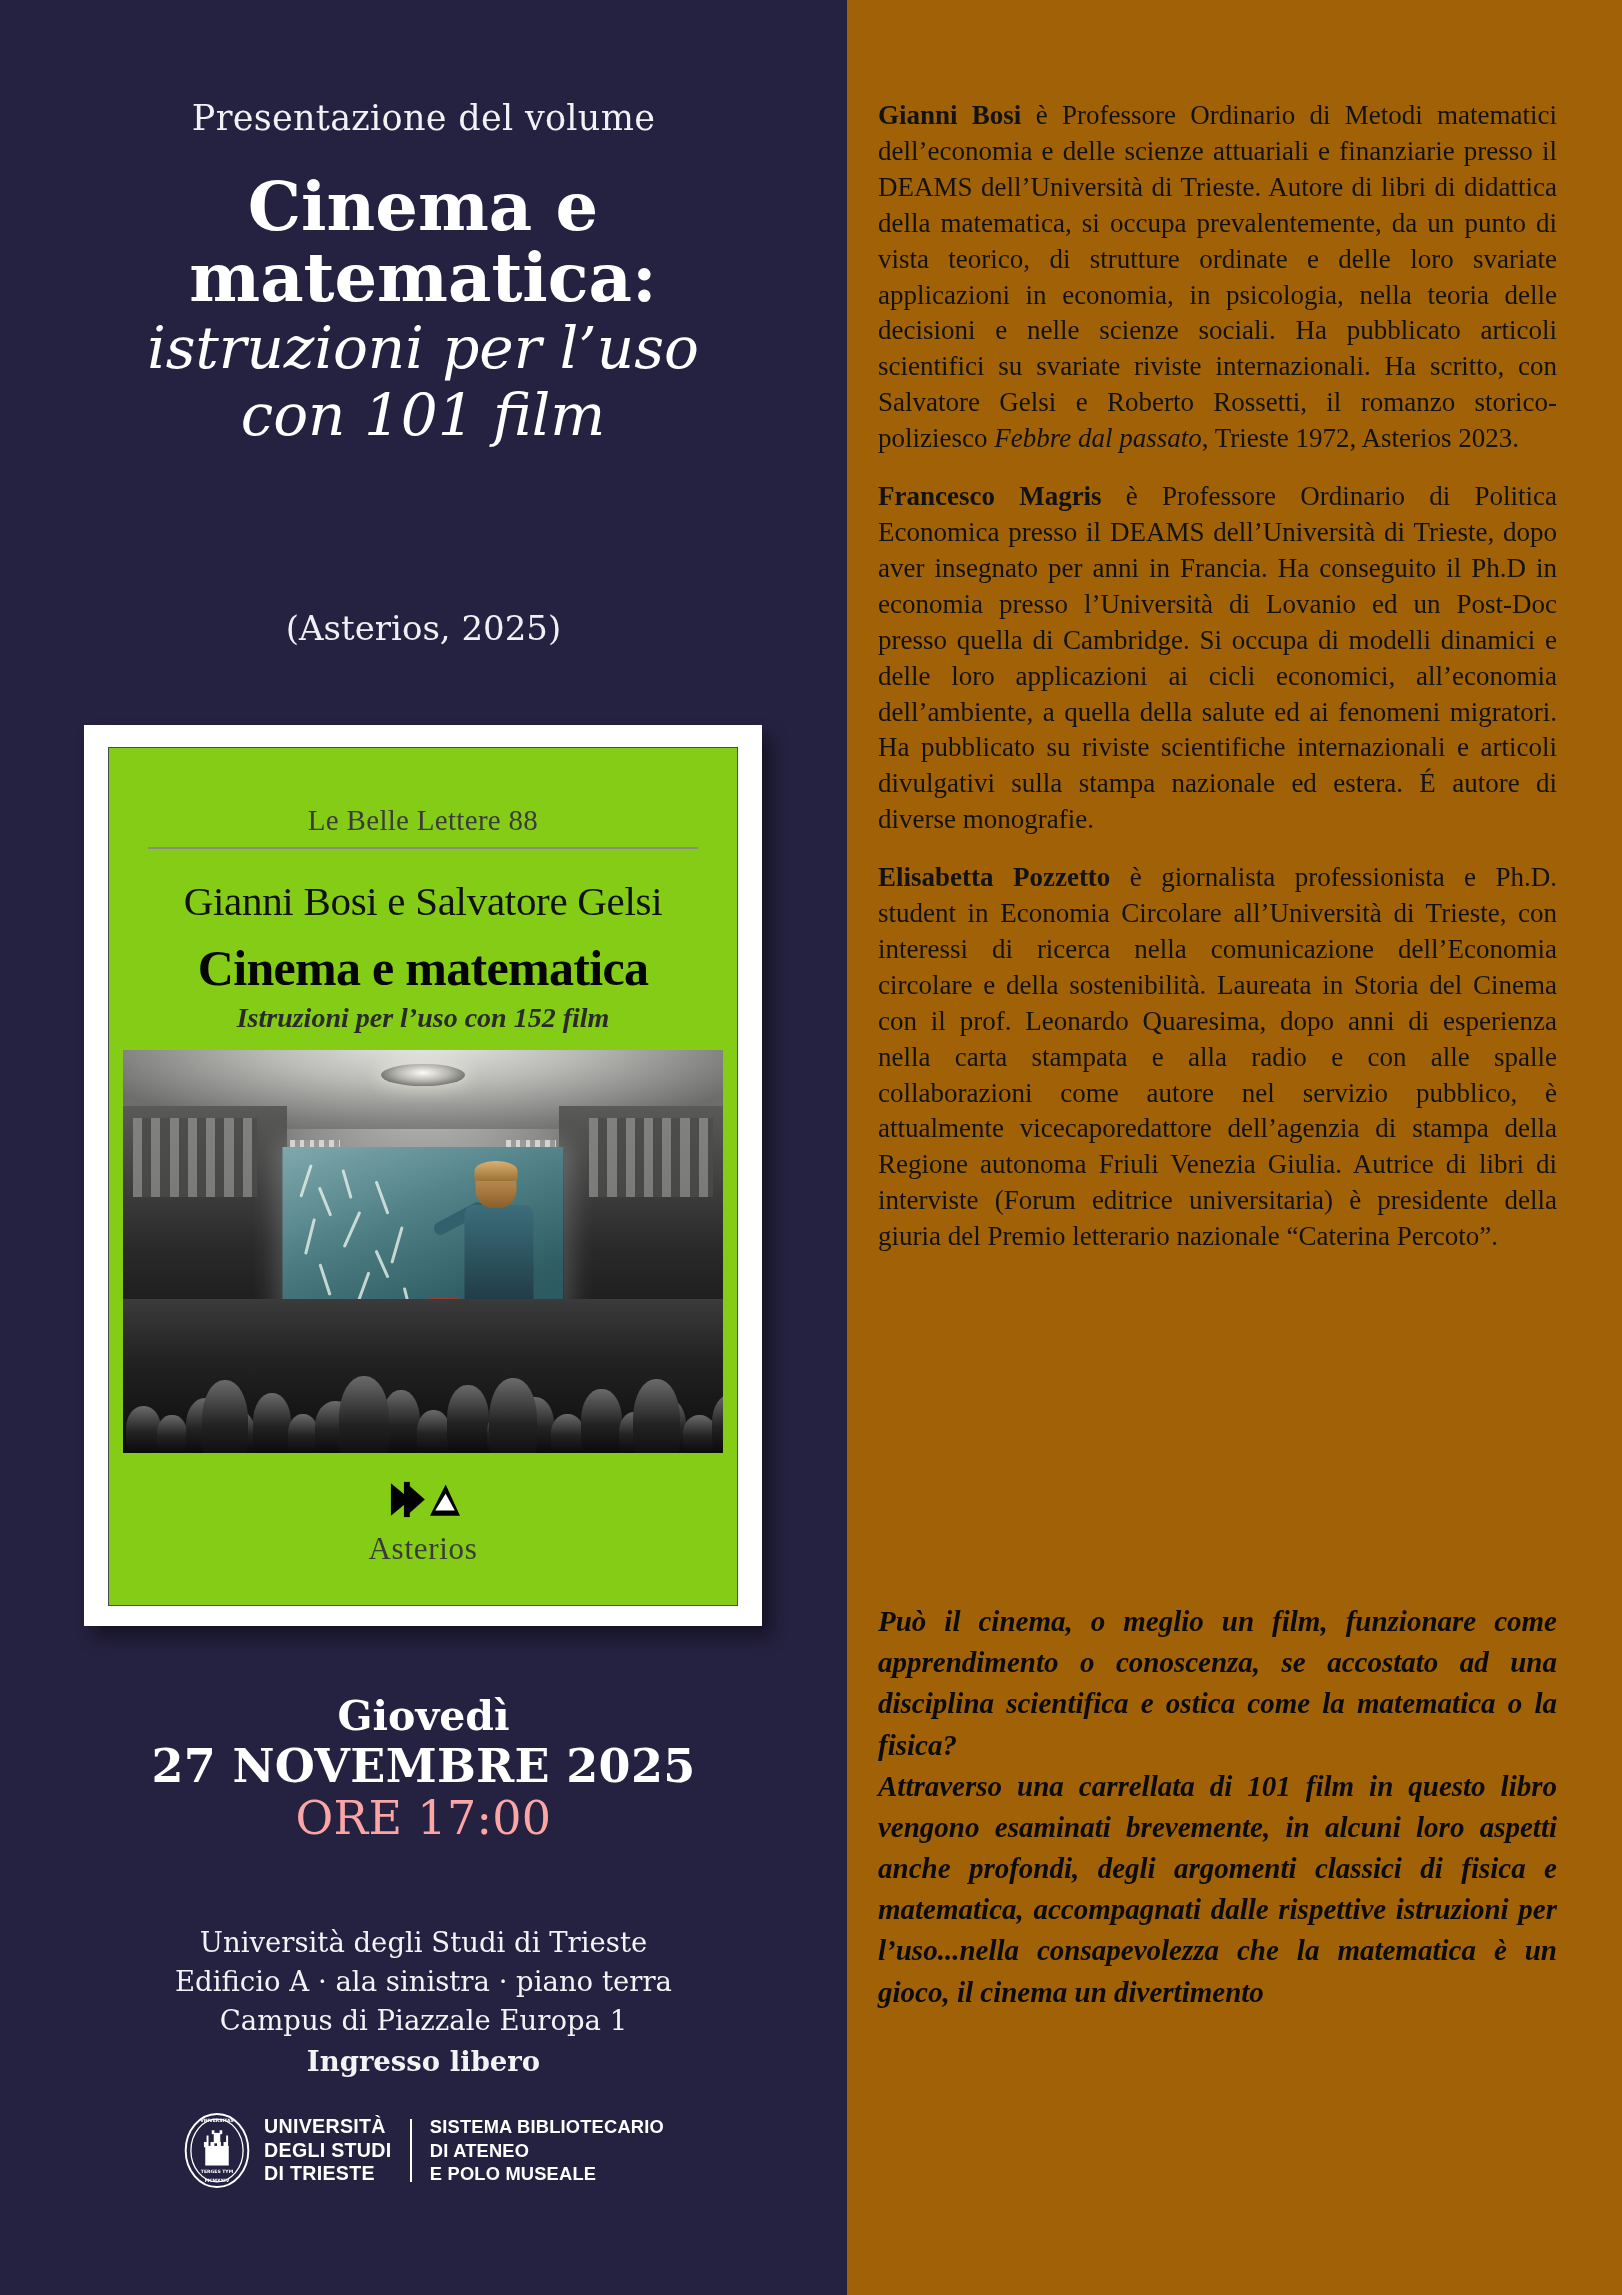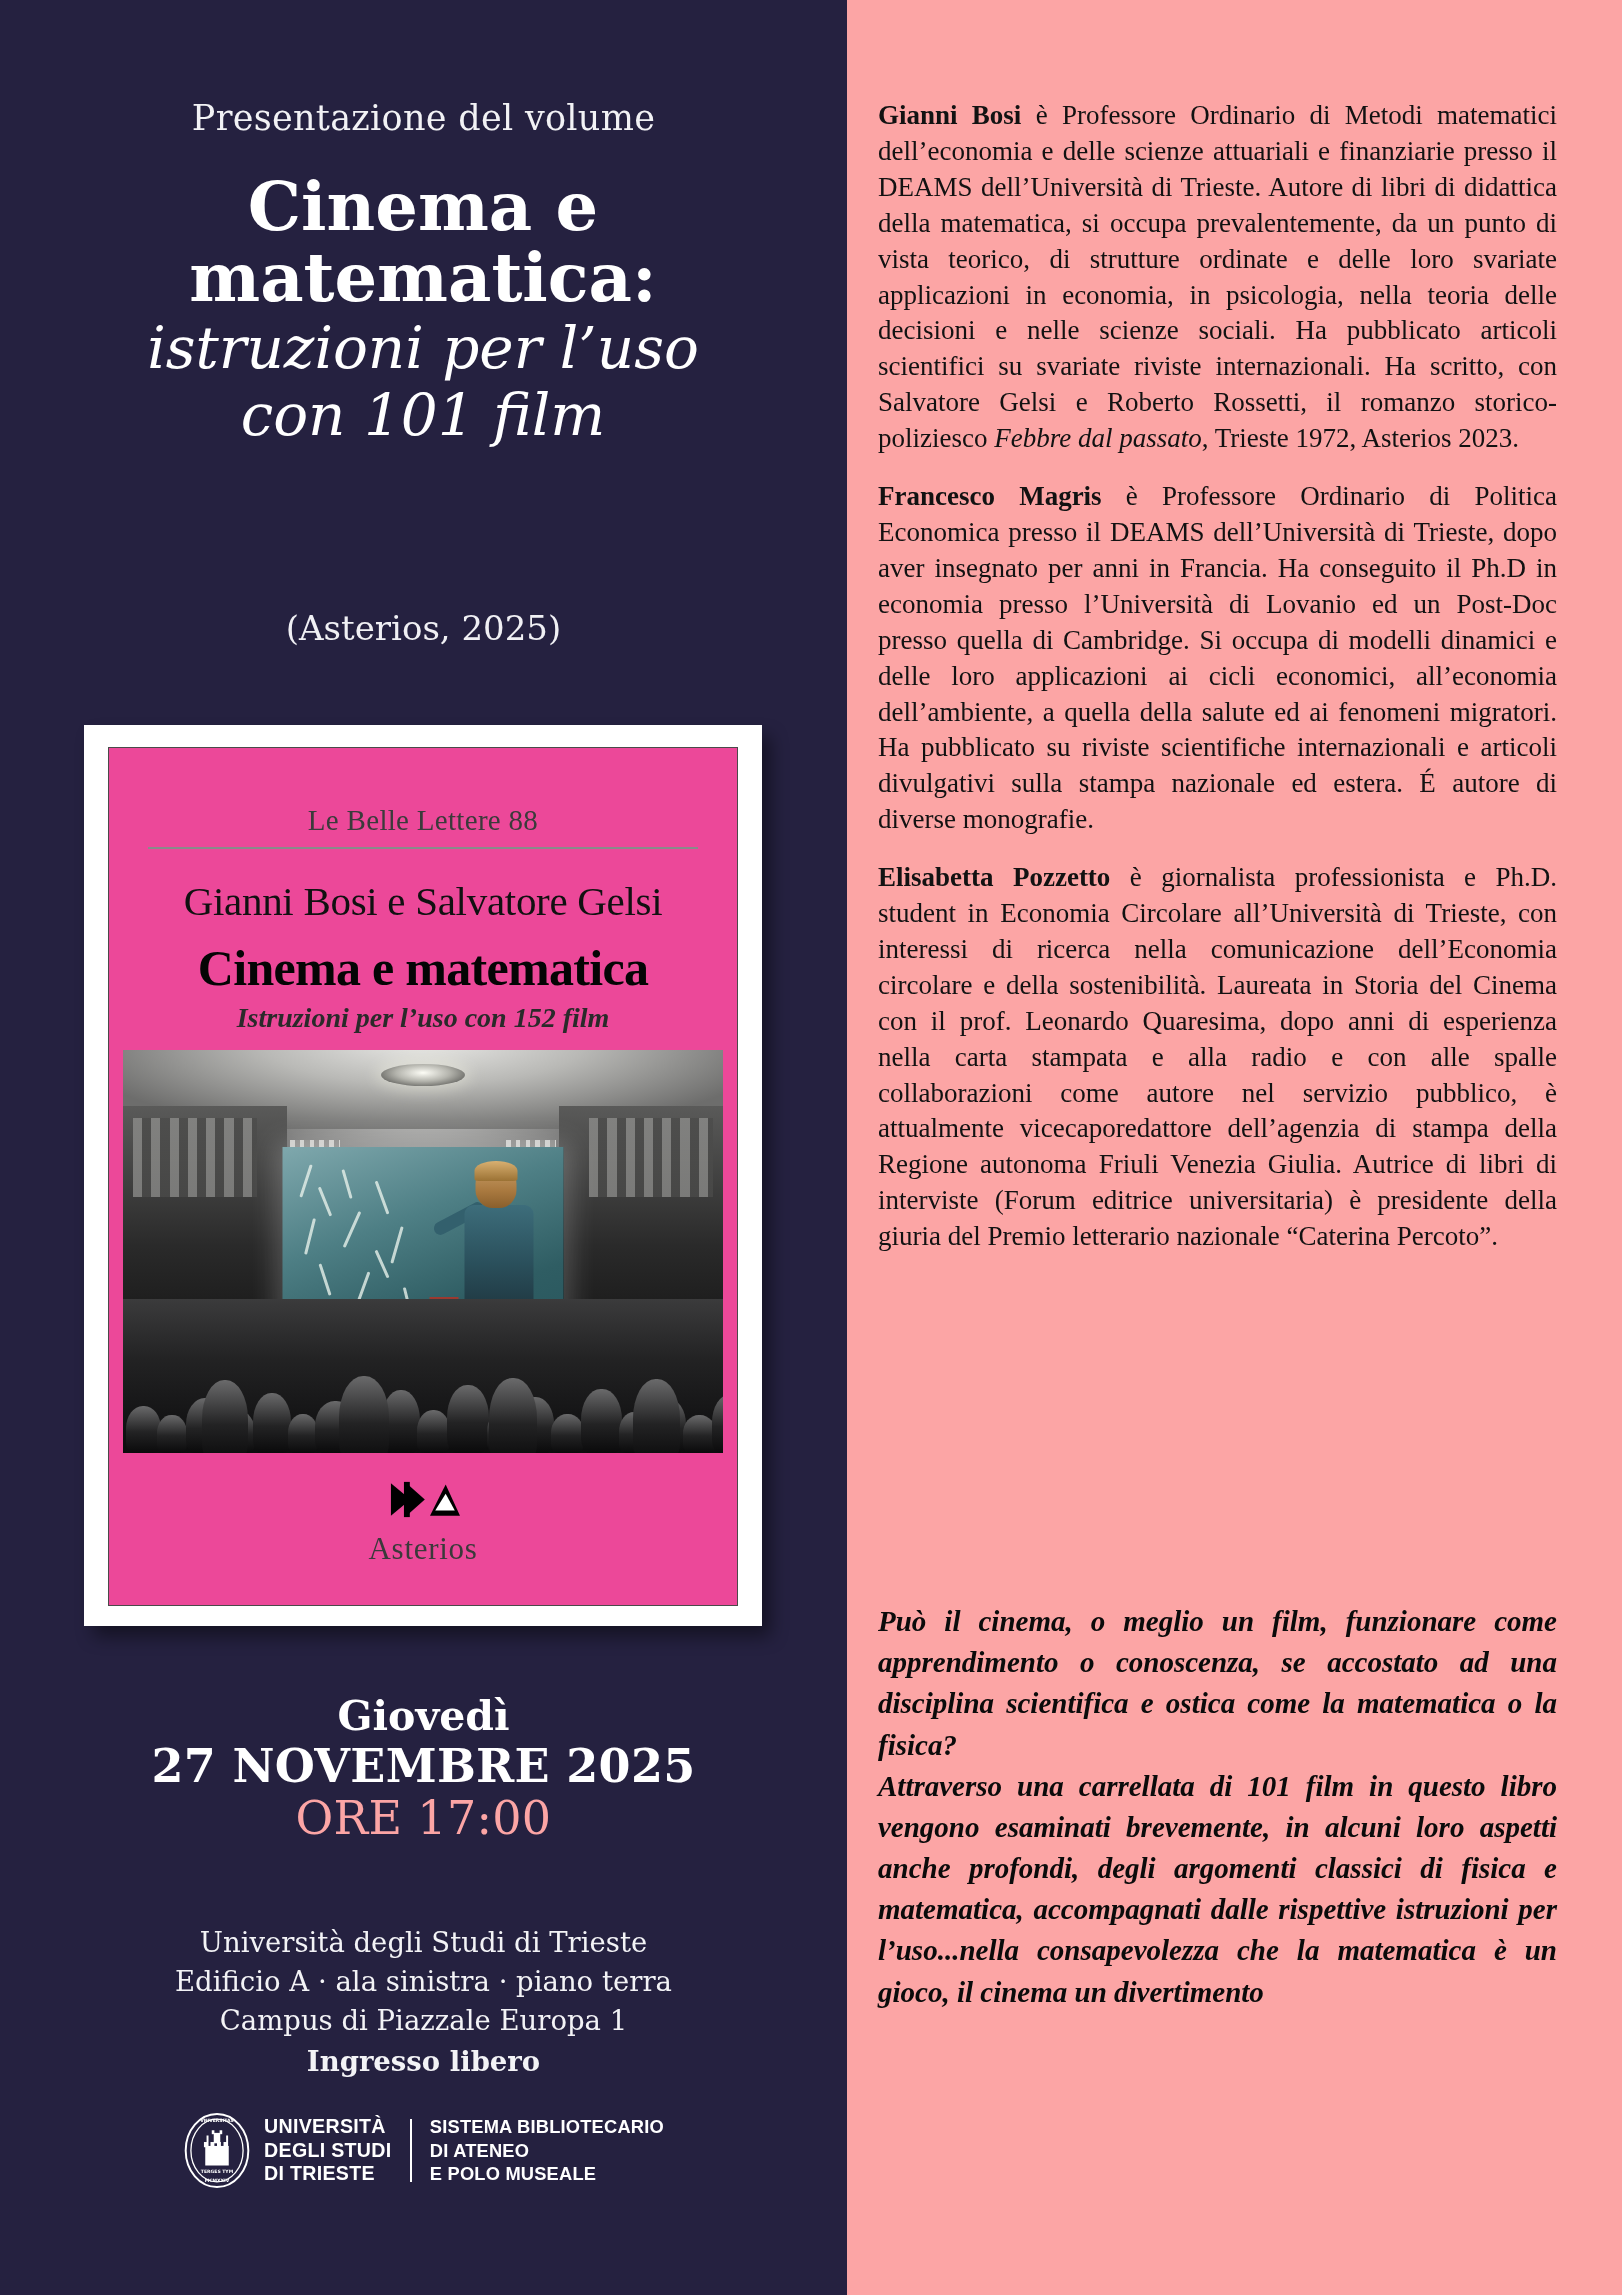--- a/index.html
+++ b/index.html
@@ -50,21 +50,21 @@
 
   
   #book-cover{
     position:absolute;left:84px;top:725px;width:678px;height:901px;
     background:#ffffff;
     box-shadow:9.2px 10.5px 17px rgba(0,0,0,.45);
   }
   #book-inner{
     position:absolute;left:23.6px;top:21.6px;right:23.6px;bottom:20px;
     border:1.3px solid #4a4a4a;
-    background:#ec4899;
+    background:#84cc16;
     overflow:hidden;
   }
   #cover-series{
     text-align:center;
     font-family:"Liberation Serif", serif;
     font-size:29px;color:#3b3b3b;
     margin-top:56px;
     letter-spacing:0.3px;
   }
   #cover-rule{
@@ -217,21 +217,21 @@
   #units-sep{width:2px;height:63px;background:#ffffff;margin:0 5.2px;}
   #sba-words{
     font-family:"Liberation Sans", sans-serif;
     font-weight:700;font-size:18.3px;line-height:1.28;
     letter-spacing:0.2px;color:#ffffff;text-transform:uppercase;
   }
 
   
   #right-panel{
     position:absolute;left:847px;top:0;width:776px;height:2295px;
-    background:#fca5a5;color:#111111;
+    background:#a16207;color:#111111;
   }
   #bios{
     position:absolute;left:31px;top:98px;width:679px;
   }
   .bio{
     font-family:"Liberation Serif", serif;
     font-size:27px;line-height:1.33;
     text-align:justify;
     margin:0 0 22px 0;
     color:#121212;

